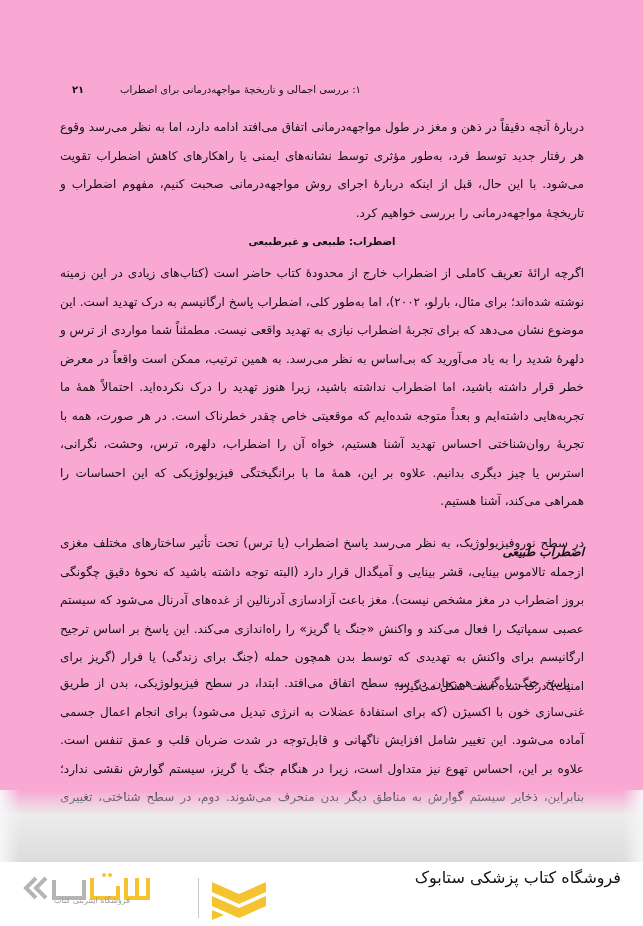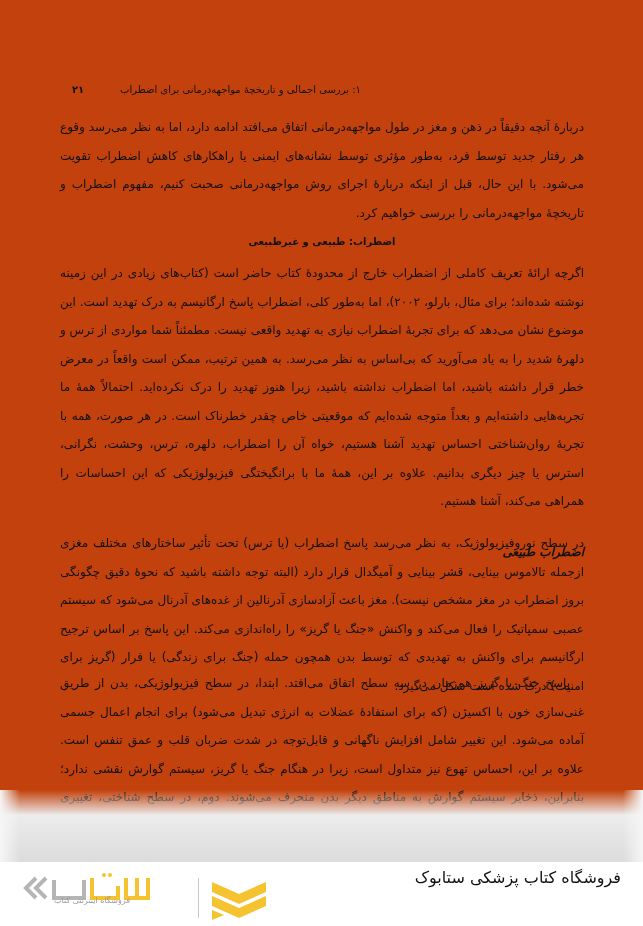--- a/index.html
+++ b/index.html
@@ -14,21 +14,21 @@
       overflow: hidden;
       font-family: "DejaVu Sans", sans-serif;
       color: #111111;
     }
     .page {
       position: absolute;
       left: 0;
       top: 0;
       width: 643px;
       height: 862px;
-      background: #c2410c;
+      background: #f9a8d4;
     }
     .page-fade {
       position: absolute;
       left: 0;
       top: 790px;
       width: 643px;
       height: 72px;
       background: linear-gradient(to bottom, rgba(230,230,230,0) 0%, #ececec 35%, #dcdcdc 100%);
     }
     .page-fade::before, .page-fade::after {

